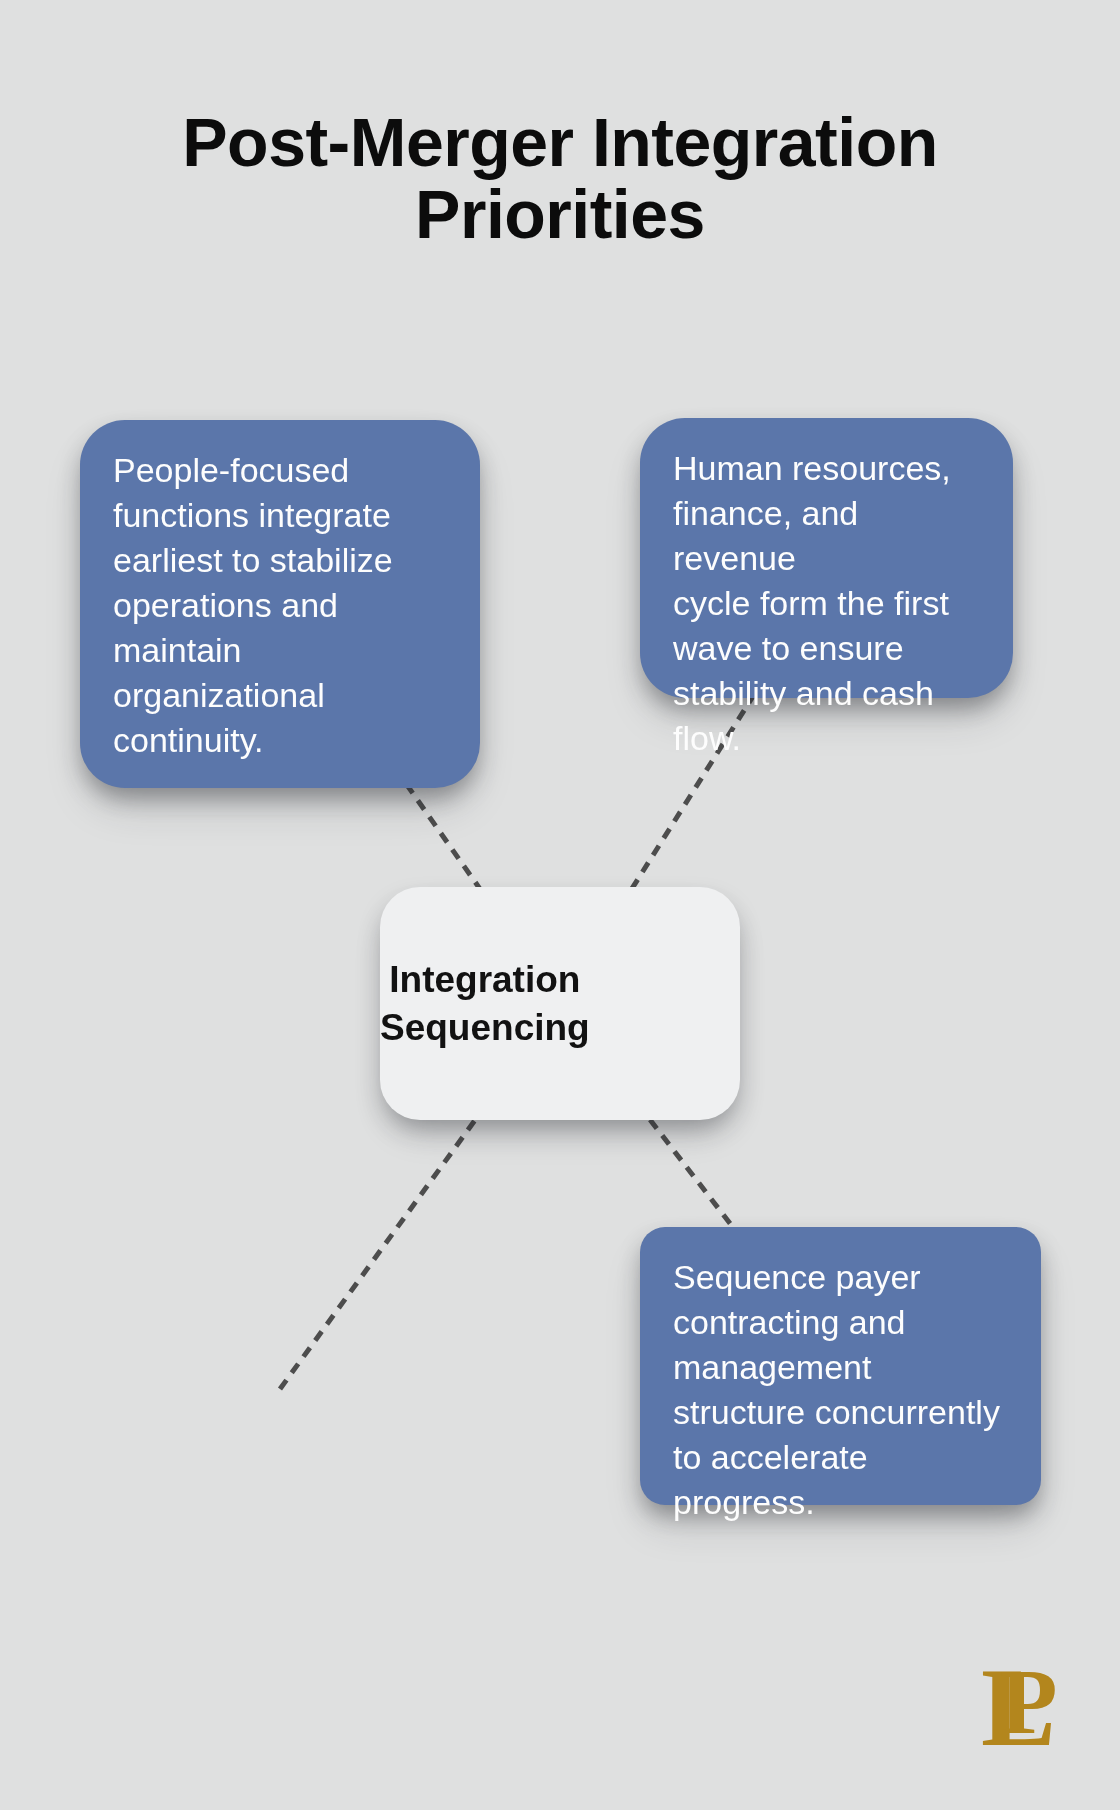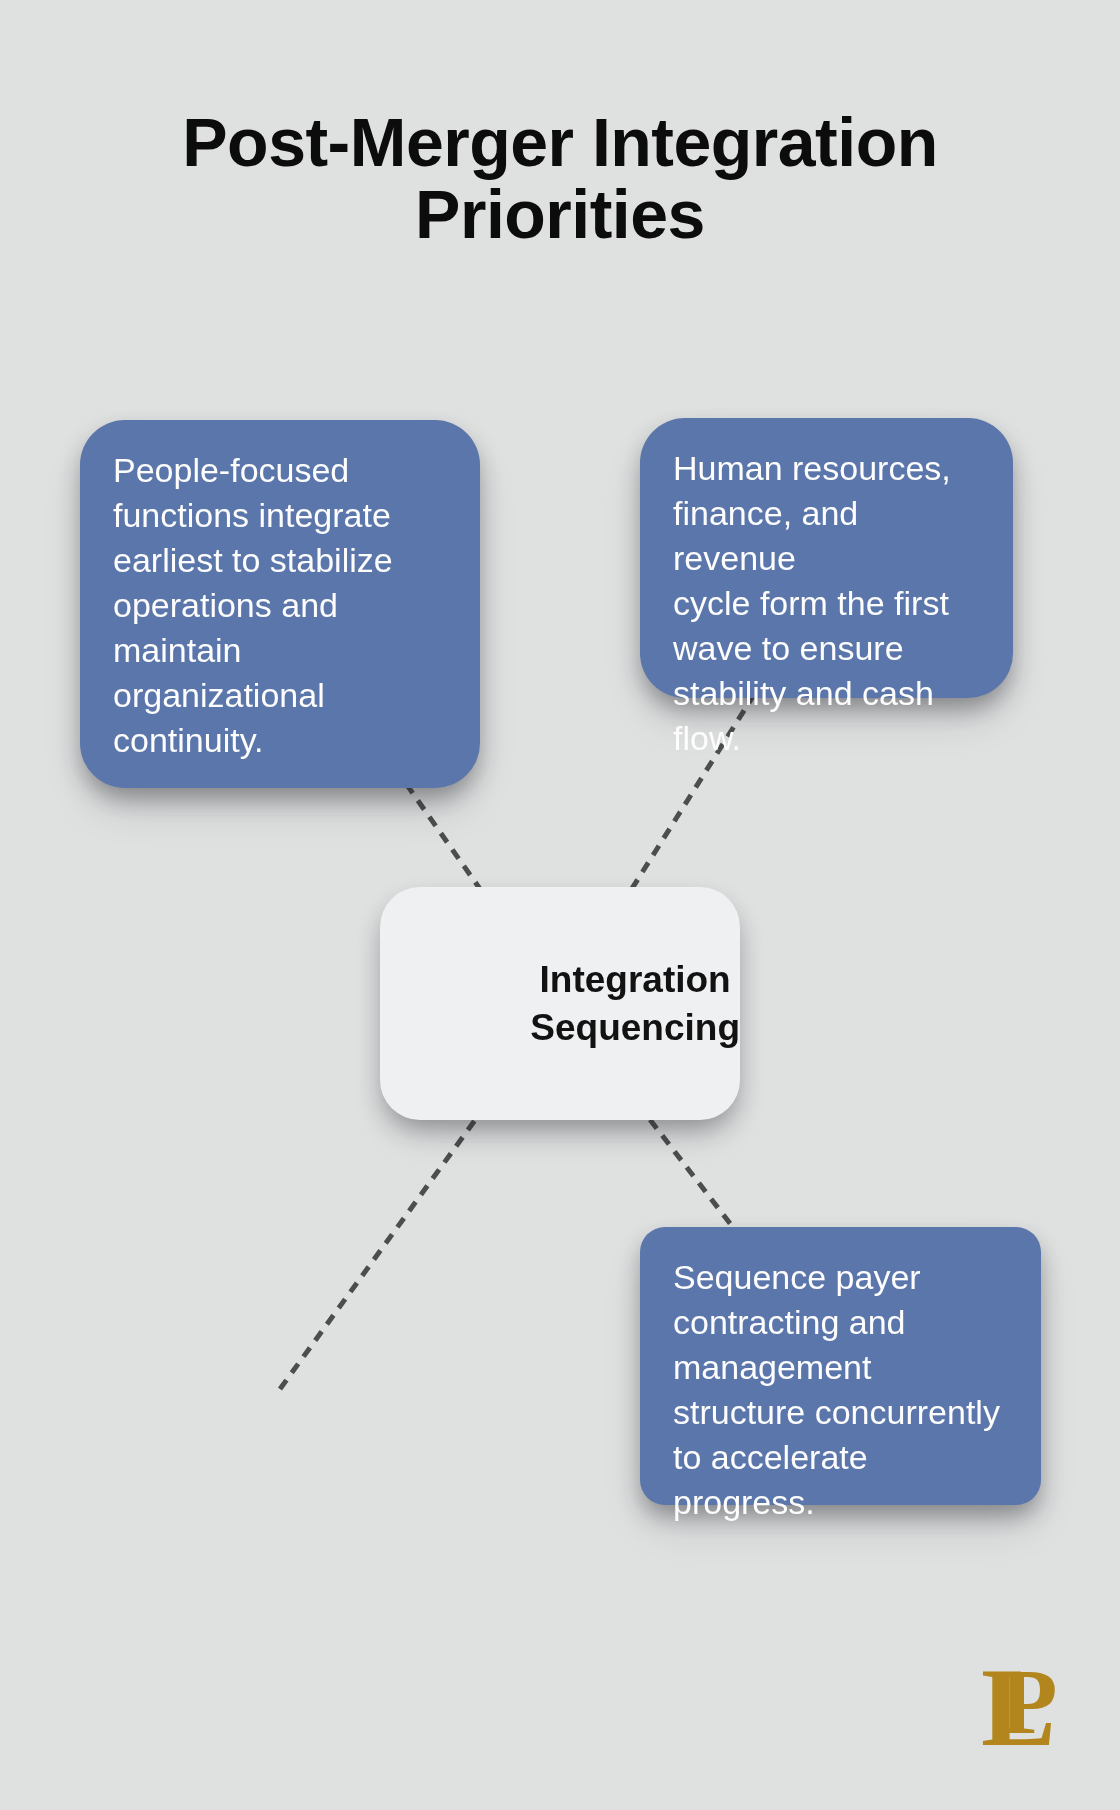--- a/index.html
+++ b/index.html
@@ -47,21 +47,21 @@
   .node-bl{left:80px;top:1228px;width:400px;height:322px;}
   .node-br{left:640px;top:1227px;width:401px;height:278px;border-radius:25px;}
   .center-node{
     position:absolute;
     left:380px;top:887px;width:360px;height:233px;
     background:#eff0f1;
     border-radius:40px;
     box-shadow:0 12px 24px -4px rgba(40,42,48,.35), 0 20px 38px -12px rgba(40,42,48,.2);
     display:flex;
     align-items:center;
-    justify-content:flex-end;
+    justify-content:flex-start;
   }
   .center-label{
     font-size:37px;
     line-height:48px;
     font-weight:700;
     color:#121212;
     text-align:center;
     white-space:pre-line;
   }
   .logo{

